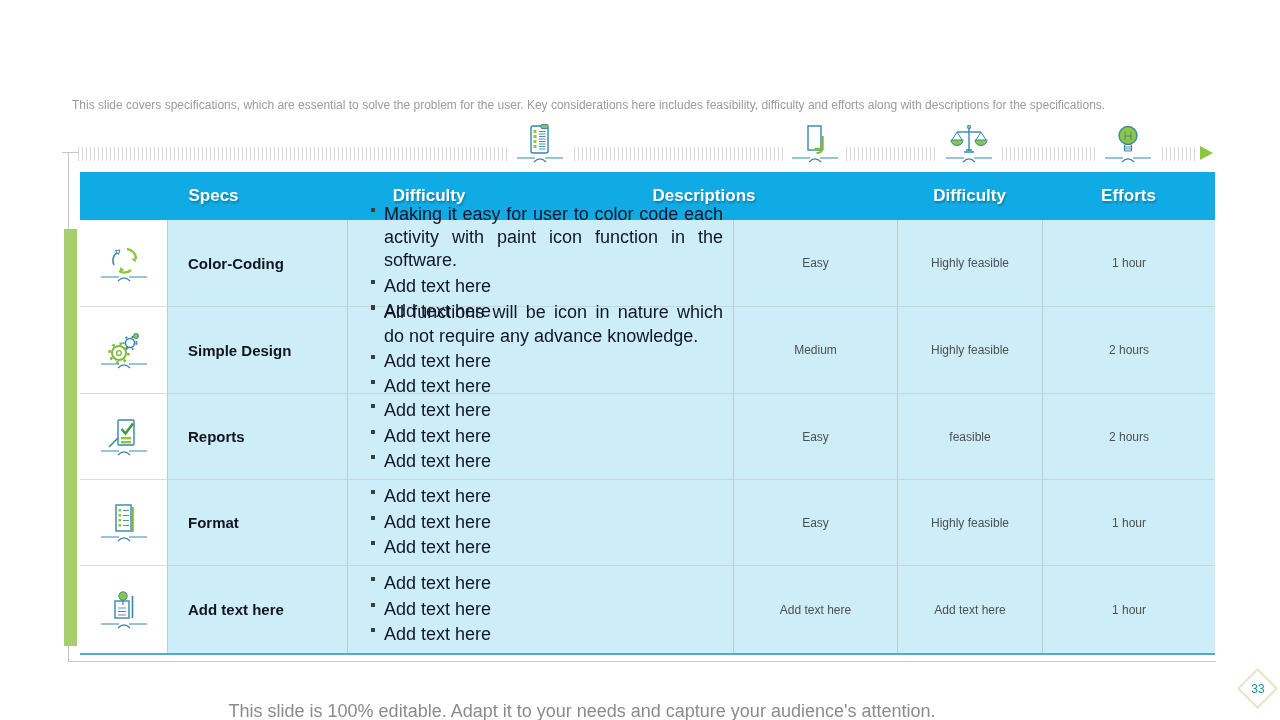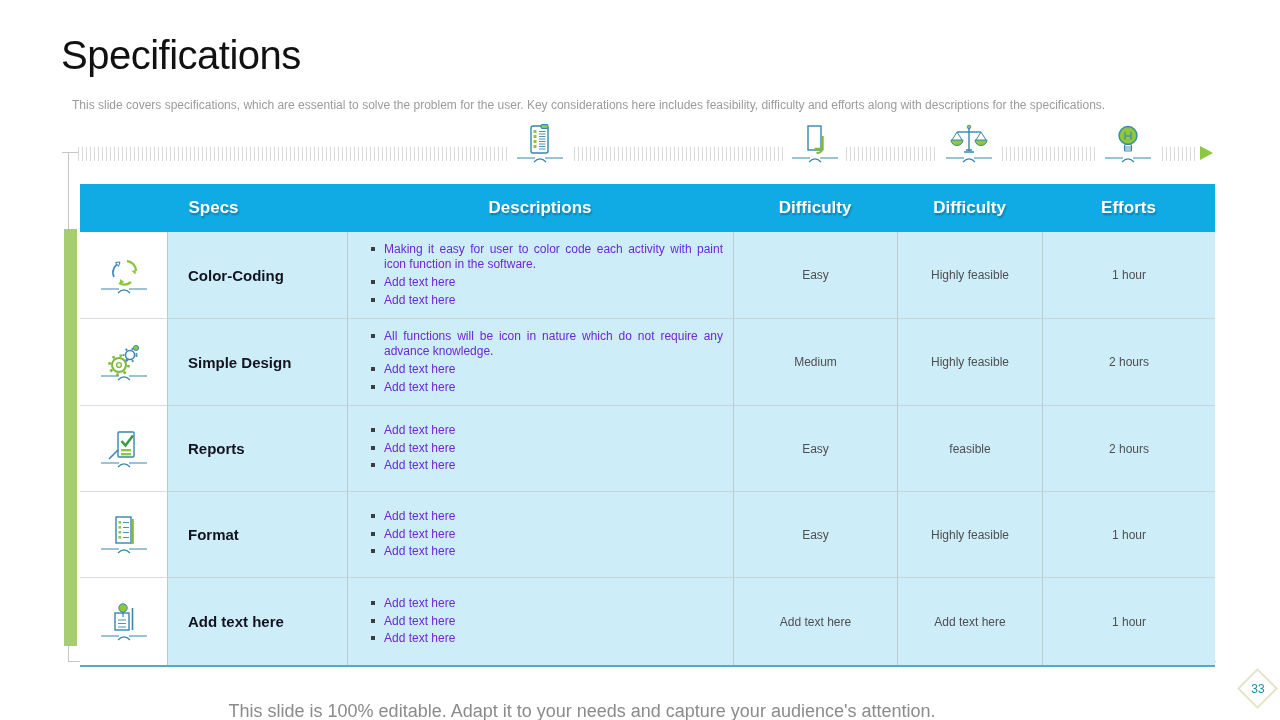--- a/index.html
+++ b/index.html
@@ -20,59 +20,58 @@
 
   .green-bar { position:absolute; left:64px; top:229px; width:13px; height:417px; background:#a6ce70; }
   .green-arrow { position:absolute; left:1200px; top:146px; width:0; height:0;
     border-left:13px solid #8dc63f; border-top:7px solid transparent; border-bottom:7px solid transparent; }
 
   .top-icon { position:absolute; top:124px; width:62px; height:44px; background:#ffffff;
     display:flex; align-items:flex-start; justify-content:center; }
   .ti-desc { left:509px; } .ti-diff { left:784px; } .ti-feas { left:938px; } .ti-eff { left:1097px; }
 
   
-  .spec-table { position:absolute; left:80px; top:184px; width:1135px; border-bottom:2px solid #57a9ca; }
+  .spec-table { position:absolute; left:80px; top:172px; width:1135px; border-bottom:2px solid #57a9ca; }
   .thead { display:flex; height:48px; background:#10abe5; }
   .th { display:flex; align-items:center; justify-content:center; color:#ffffff; font-size:17px;
     font-weight:bold; text-shadow:1px 2px 2px rgba(0,0,0,0.28); }
   .h-specs { width:267px; } .h-desc { width:386px; } .h-diff { width:164px; } .h-feas { width:145px; } .h-eff { width:173px; }
 
   .trow { display:flex; }
   .r1,.r2,.r5 { height:87px; } .r3,.r4 { height:86px; }
   .cell { background:#cdedf9; border-bottom:1px solid #c9d4d9; border-left:1px solid #bccad1; }
   .trow:last-child .cell, .trow:last-child .c-icon { border-bottom:none; }
   .c-icon { width:87px; background:#ffffff; border-bottom:1px solid #dcdcdc;
     display:flex; align-items:center; justify-content:center; }
   .c-spec { width:180px; display:flex; align-items:center; padding-left:20px;
     font-size:15px; font-weight:bold; color:#14141e; }
   .c-desc { width:386px; display:flex; align-items:center; padding:6px 10px 6px 22px; }
   .c-diff { width:164px; } .c-feas { width:145px; } .c-eff { width:173px; }
   .c-val { display:flex; align-items:center; justify-content:center; font-size:12px; color:#4f4f4f; }
 
   .bullets { list-style:none; width:100%; }
-  .bullets li { position:relative; padding-left:14px; font-size:12px; line-height:1.3;
-    color:#6d28d9; margin:2px 0; text-align:justify; }
+  .bullets li { position:relative; padding-left:14px; font-size:18px; line-height:1.3;
+    color:#0f172a; margin:2px 0; text-align:justify; }
   .bullets li::before { content:""; position:absolute; left:1px; top:5px; width:4px; height:4px; background:#3d3d3d; }
 
   .footer { position:absolute; left:0; top:701px; width:1164px; text-align:center; font-size:18px; color:#8b8b8b; }
 
   .page-diamond { position:absolute; left:1236px; top:667px; width:44px; height:44px; }
   .page-diamond .shape { position:absolute; left:7px; top:7px; width:29px; height:29px;
     border:2px solid #e7e3c8; transform:rotate(45deg); background:#ffffff; }
   .page-diamond .num { position:absolute; left:0; top:0; width:44px; height:44px;
     display:flex; align-items:center; justify-content:center; font-size:12px; color:#1e8e9e; }
 
   svg { display:block; }
 </style>
 </head>
 <body>
 
 <div class="slide">
 
-  <div class="title">Specifications</div>
   <div class="subtitle">This slide covers specifications, which are essential to solve the problem for the user. Key considerations here includes feasibility, difficulty and efforts along with descriptions for the specifications.</div>
 
   <div class="ruler"></div>
   <div class="frame-connector"></div>
   <div class="frame-left"></div>
   <div class="frame-bottom"></div>
   <div class="green-bar"></div>
   <div class="green-arrow"></div>
 
   <div class="top-icon ti-desc">
@@ -127,22 +126,22 @@
       <rect x="22.5" y="20.5" width="7" height="6.5" rx="1" fill="#ffffff" stroke="#3787ae" stroke-width="1.2"></rect>
       <path d="M23 23 h6 M23 25 h6" stroke="#3787ae" stroke-width="0.9"></path>
       <path d="M3 34 H21 M31 34 H49" stroke="#3787ae" stroke-width="1.2" fill="none"></path>
       <path d="M20 38 q6 -6 12 0" stroke="#3787ae" stroke-width="1.2" fill="none"></path>
     </svg>
   </div>
 
   <div class="spec-table">
     <div class="thead">
       <div class="th h-specs">Specs</div>
+      <div class="th h-diff">Difficulty</div>
       <div class="th h-desc">Descriptions</div>
-      <div class="th h-diff">Difficulty</div>
       <div class="th h-feas">Difficulty</div>
       <div class="th h-eff">Efforts</div>
     </div>
 
     <div class="trow r1">
       <div class="c-icon">
         <svg width="54" height="44" viewBox="0 0 54 44">
           <path d="M30 8 a10 10 0 0 1 9 10" stroke="#8dc63f" stroke-width="2.4" fill="none"></path>
           <path d="M39 17 l-4.5 1 4 3.5 z" fill="#8dc63f"></path>
           <path d="M34 29 a10 10 0 0 1 -12 1" stroke="#8dc63f" stroke-width="2.4" fill="none"></path>

